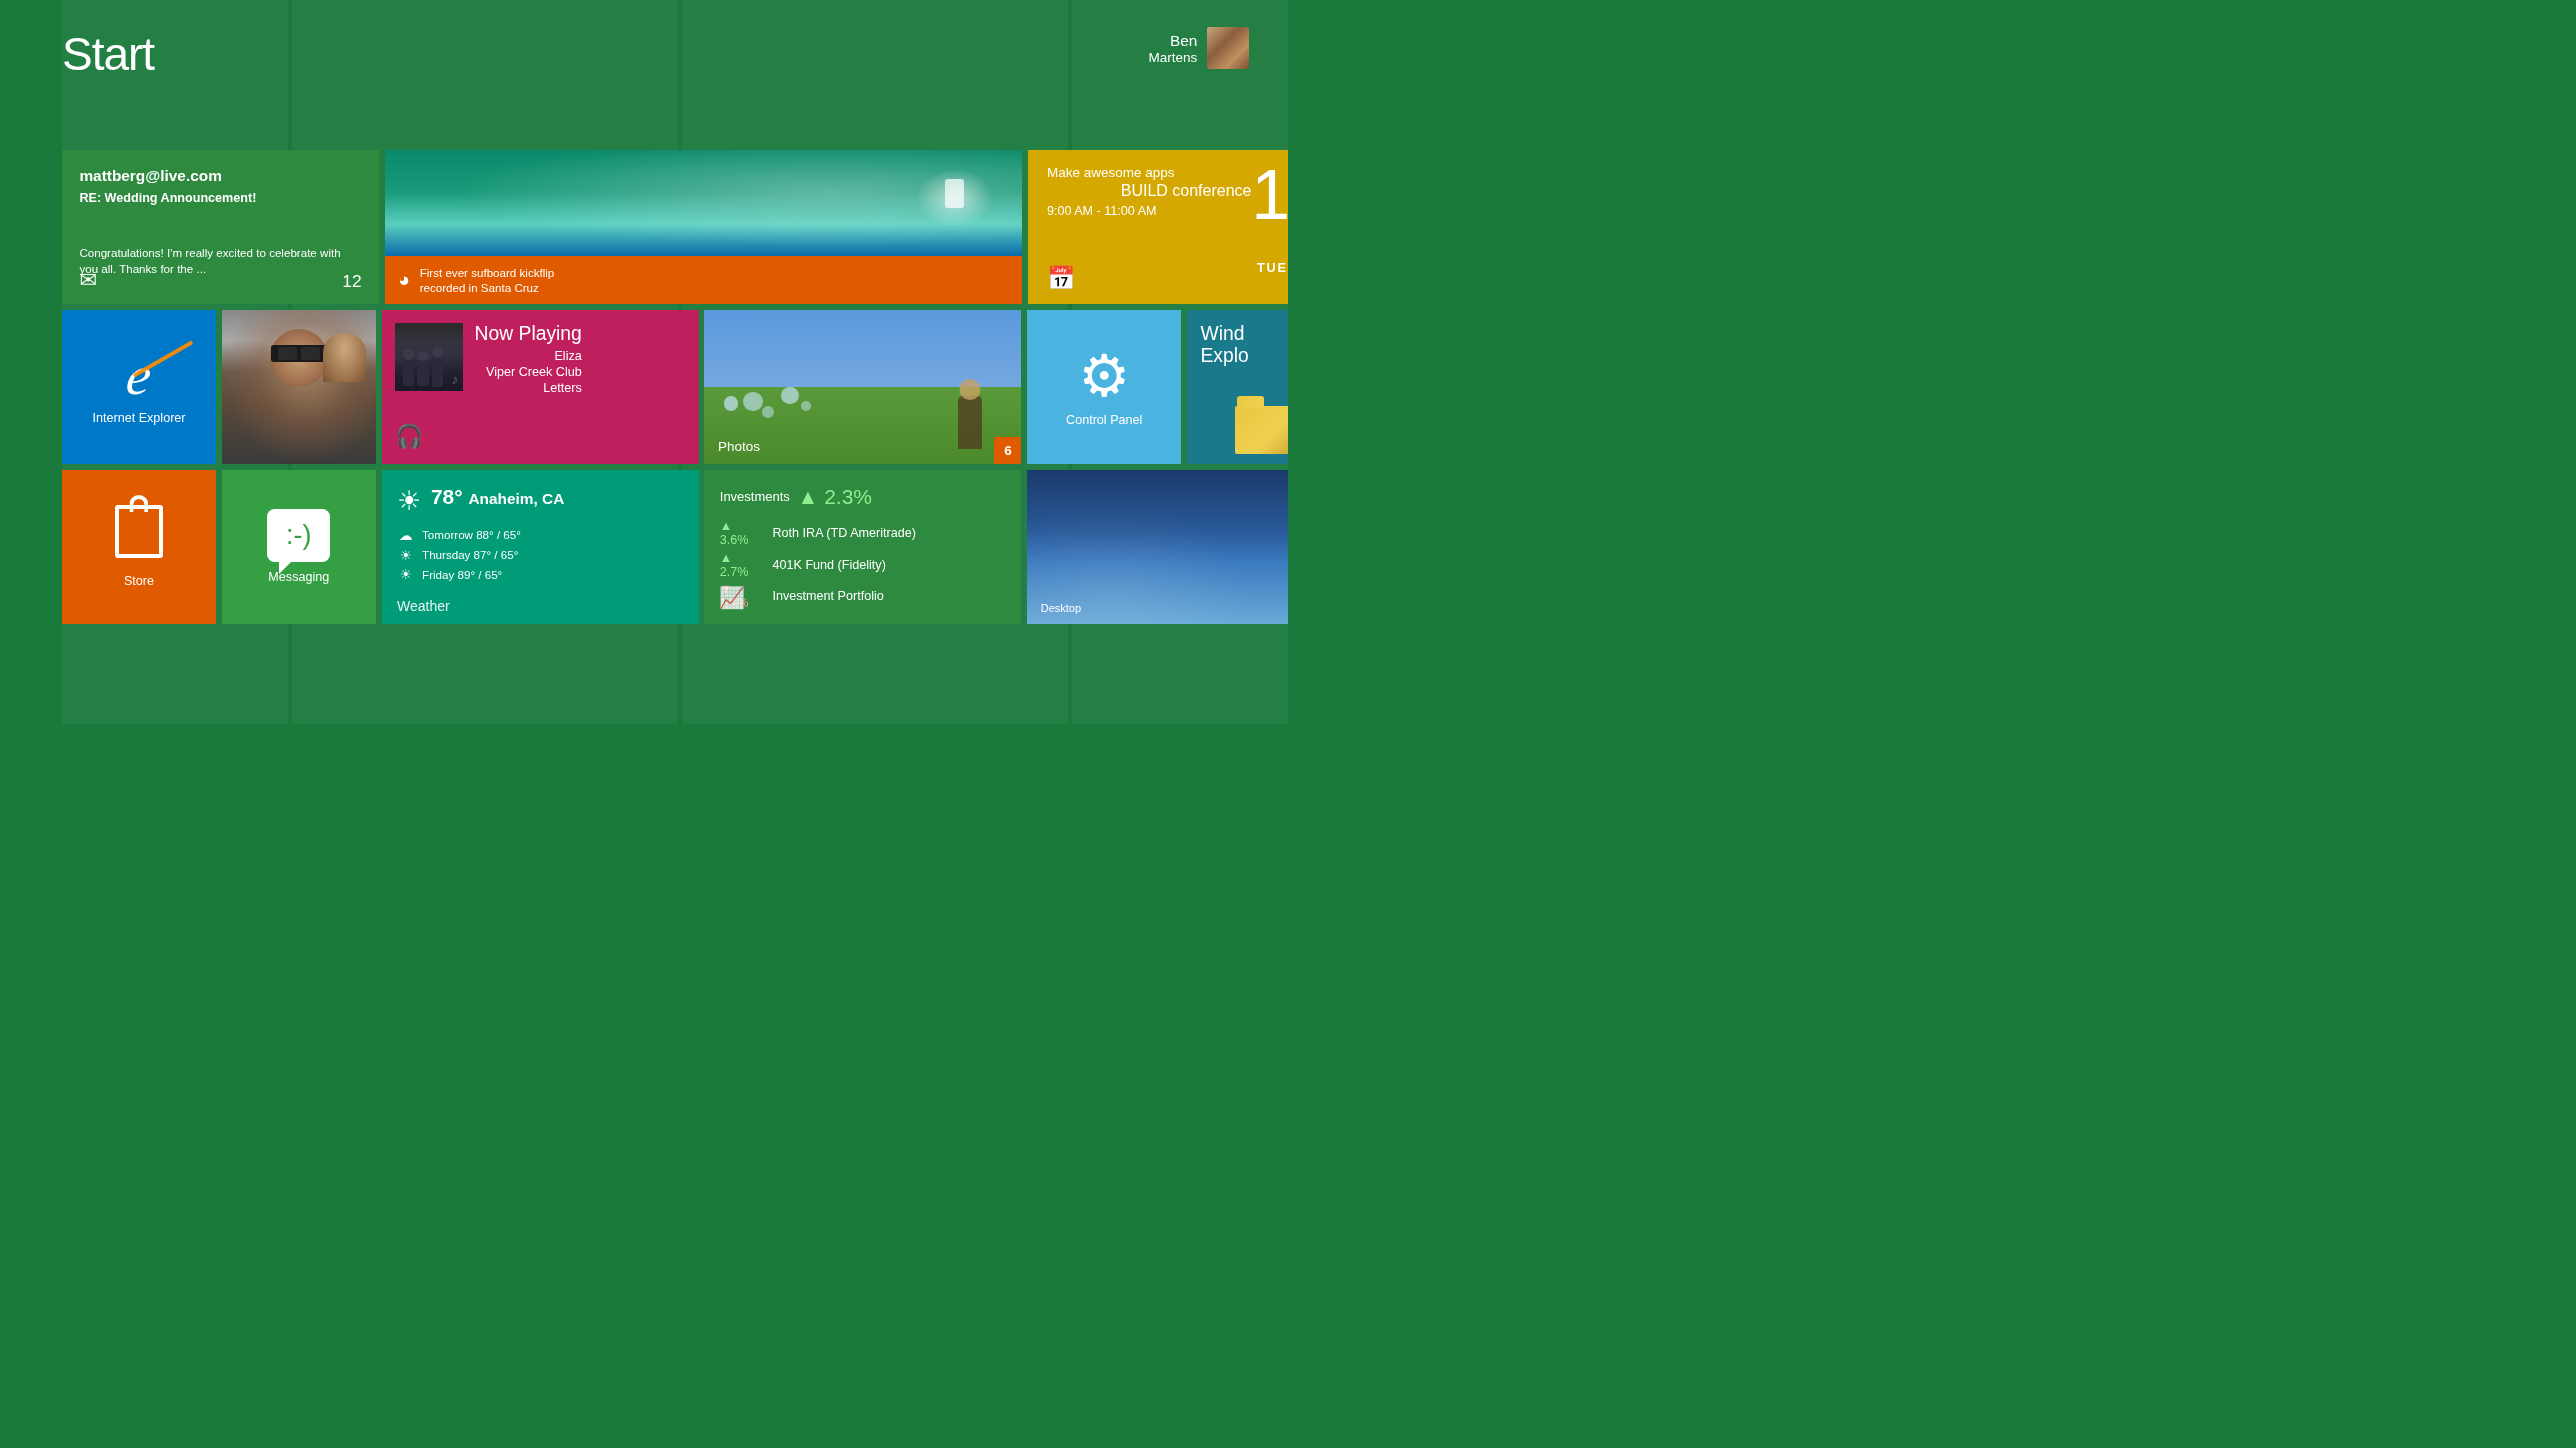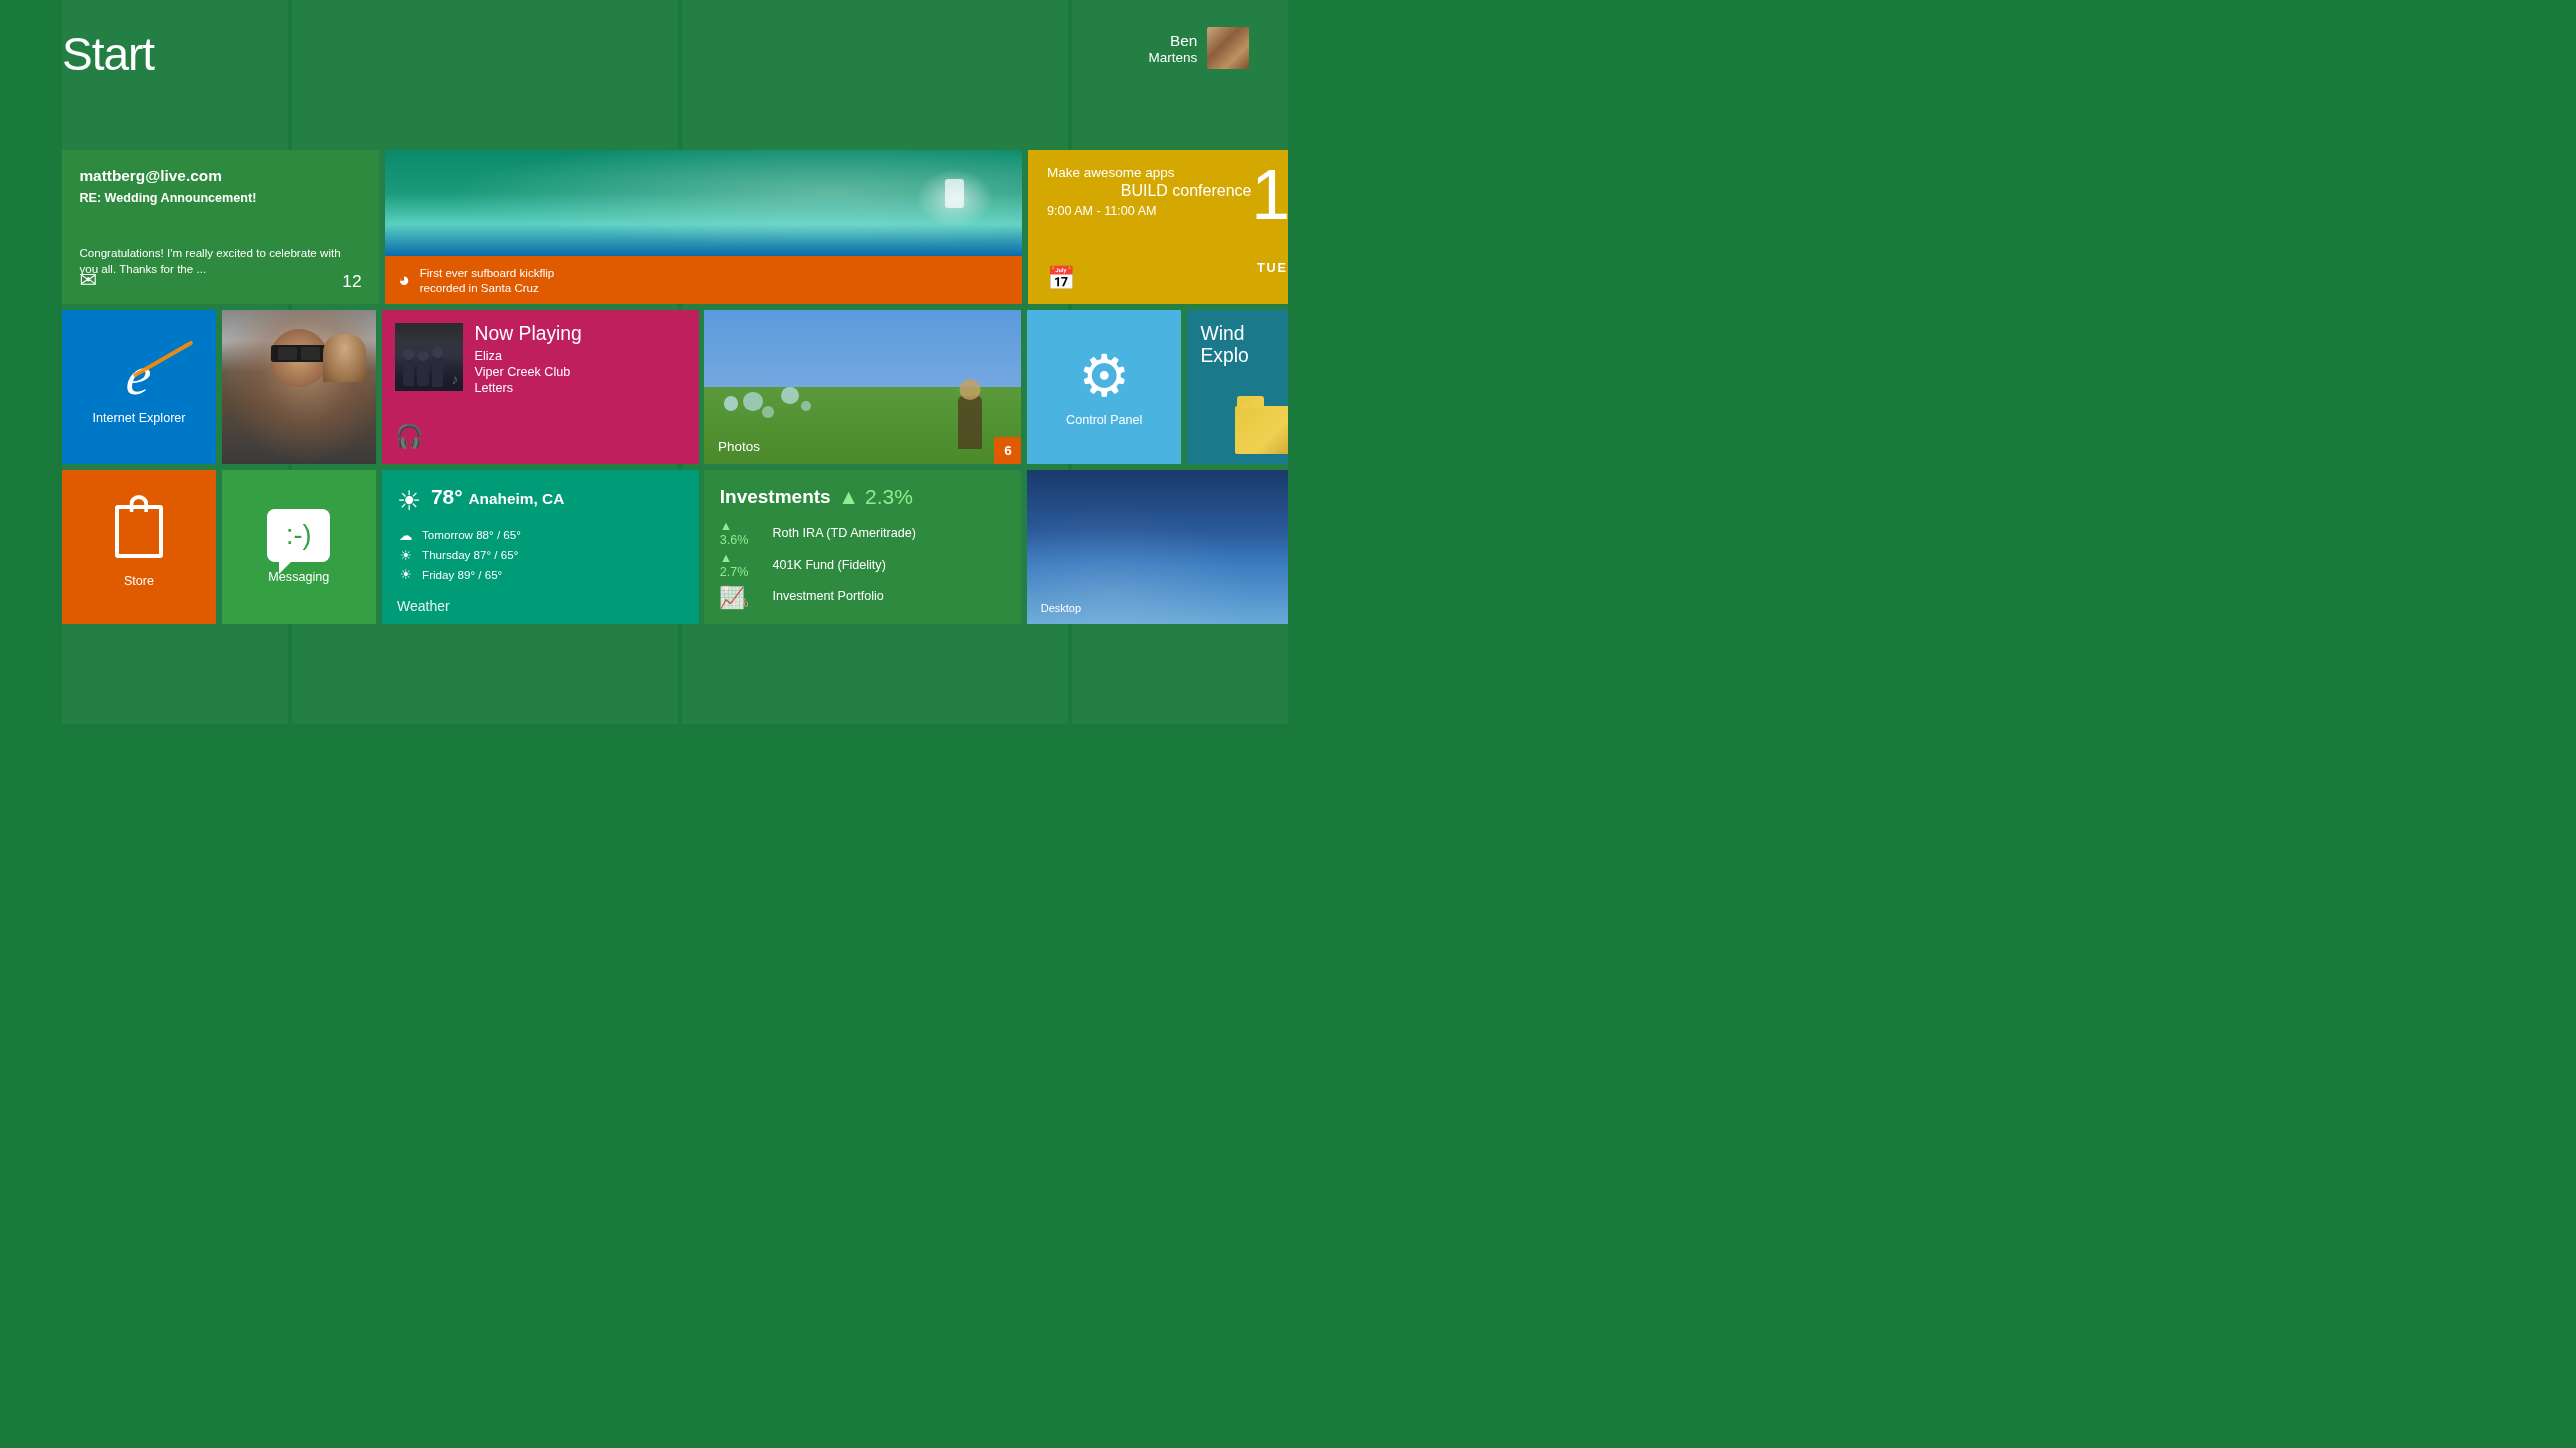--- a/index.html
+++ b/index.html
@@ -244,20 +244,21 @@
       position: absolute;
       top: 0; left: 0; right: 0; bottom: 0;
       background: radial-gradient(ellipse at 55% 40%, rgba(200,160,120,0.6) 0%, rgba(150,100,70,0.4) 40%, transparent 70%);
     }
 
     
     .music-tile {
       background-color: #c01f5e;
       padding: 13.5px 15.4px;
       color: white;
+      text-align: right;
     }
     .music-album-art {
       position: absolute;
       left: 13.5px;
       top: 13.5px;
       width: 68px;
       height: 68px;
       background: linear-gradient(135deg, #1a1a1a 0%, #3a3a3a 40%, #5a5a5a 60%, #2a2a2a 100%);
       overflow: hidden;
     }
@@ -376,21 +377,21 @@
       background-color: #2d8a3e;
       padding: 15.4px;
       color: white;
     }
     .invest-header {
       display: flex;
       align-items: center;
       gap: 7.7px;
       margin-bottom: 9.7px;
     }
-    .invest-title { font-size: 19px; font-weight: 700; }
+    .invest-title { font-size: 13px; font-weight: 400; }
     .invest-pct { font-size: 21px; font-weight: 300; color: #90ee90; }
     .invest-row {
       display: flex;
       align-items: center;
       gap: 9.7px;
       font-size: 12.6px;
       margin-bottom: 3.9px;
       font-weight: 300;
     }
     .invest-change { width: 43px; }

